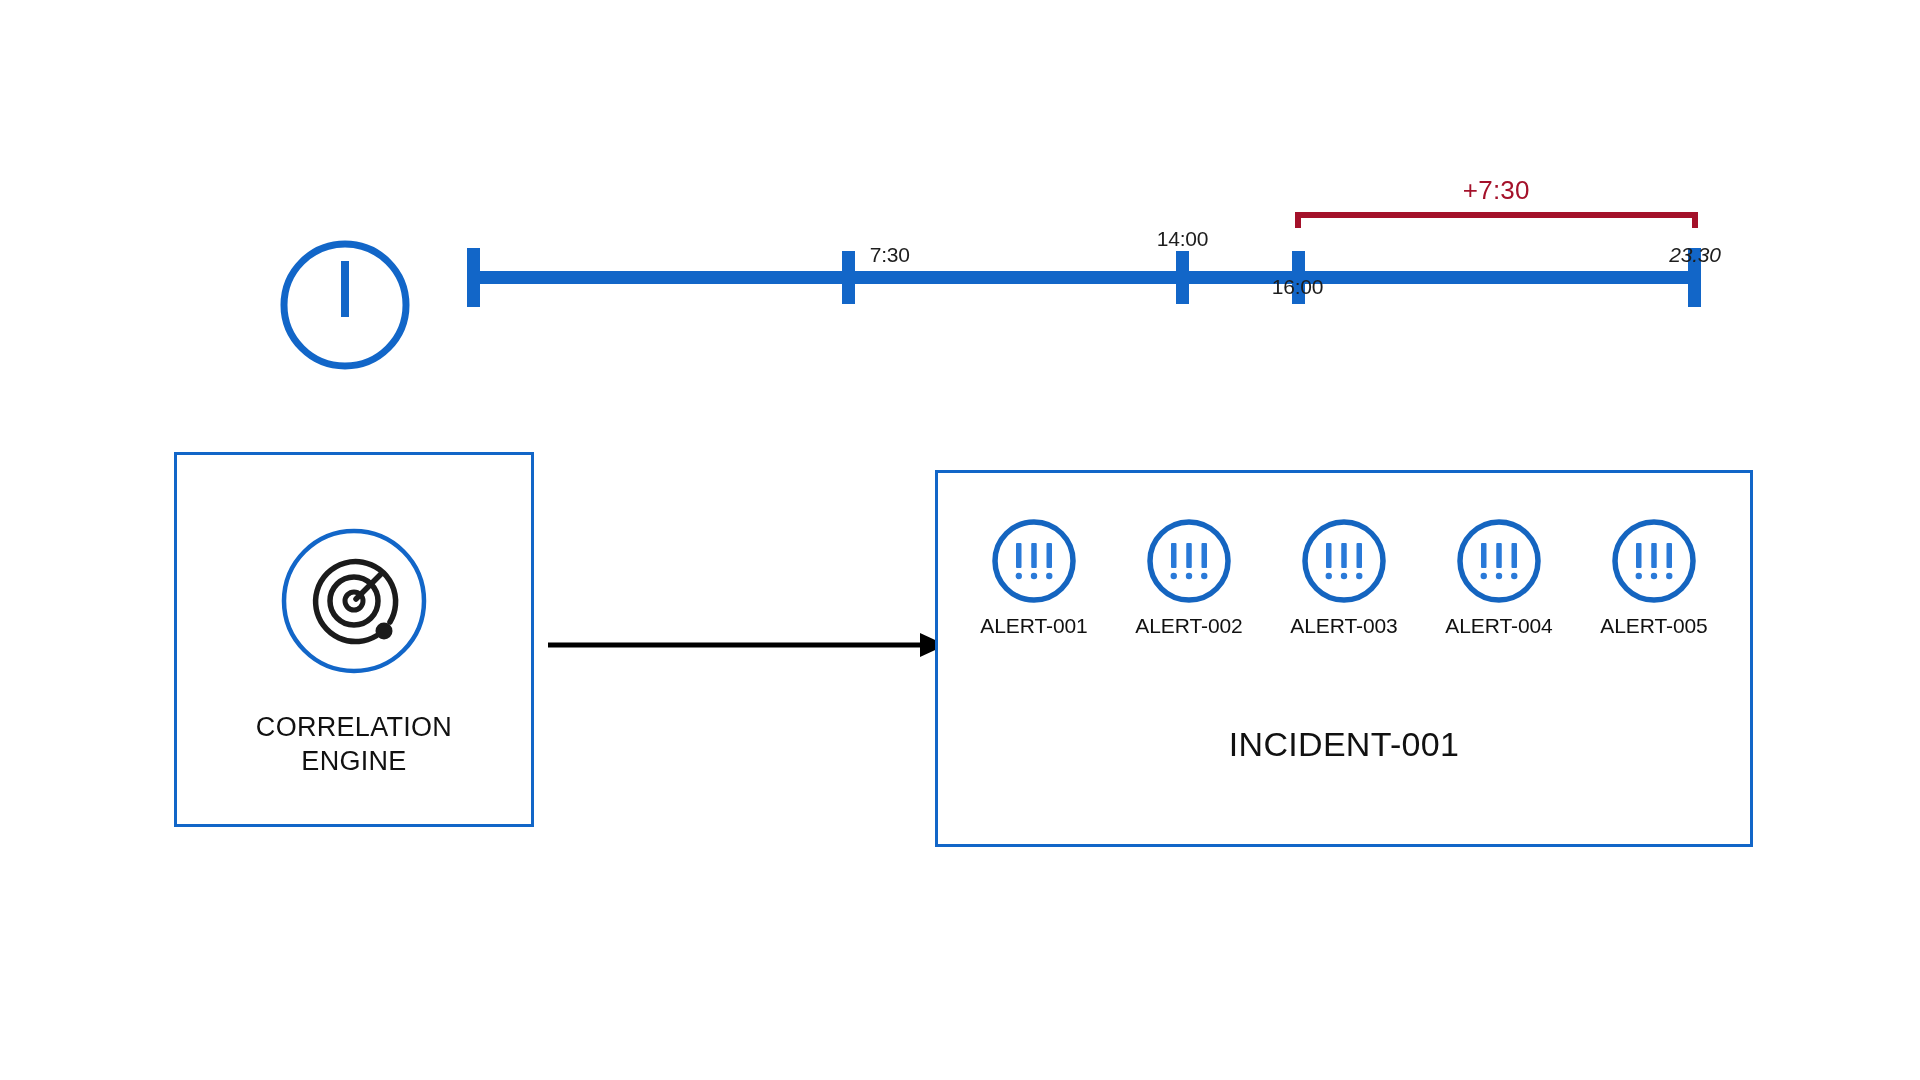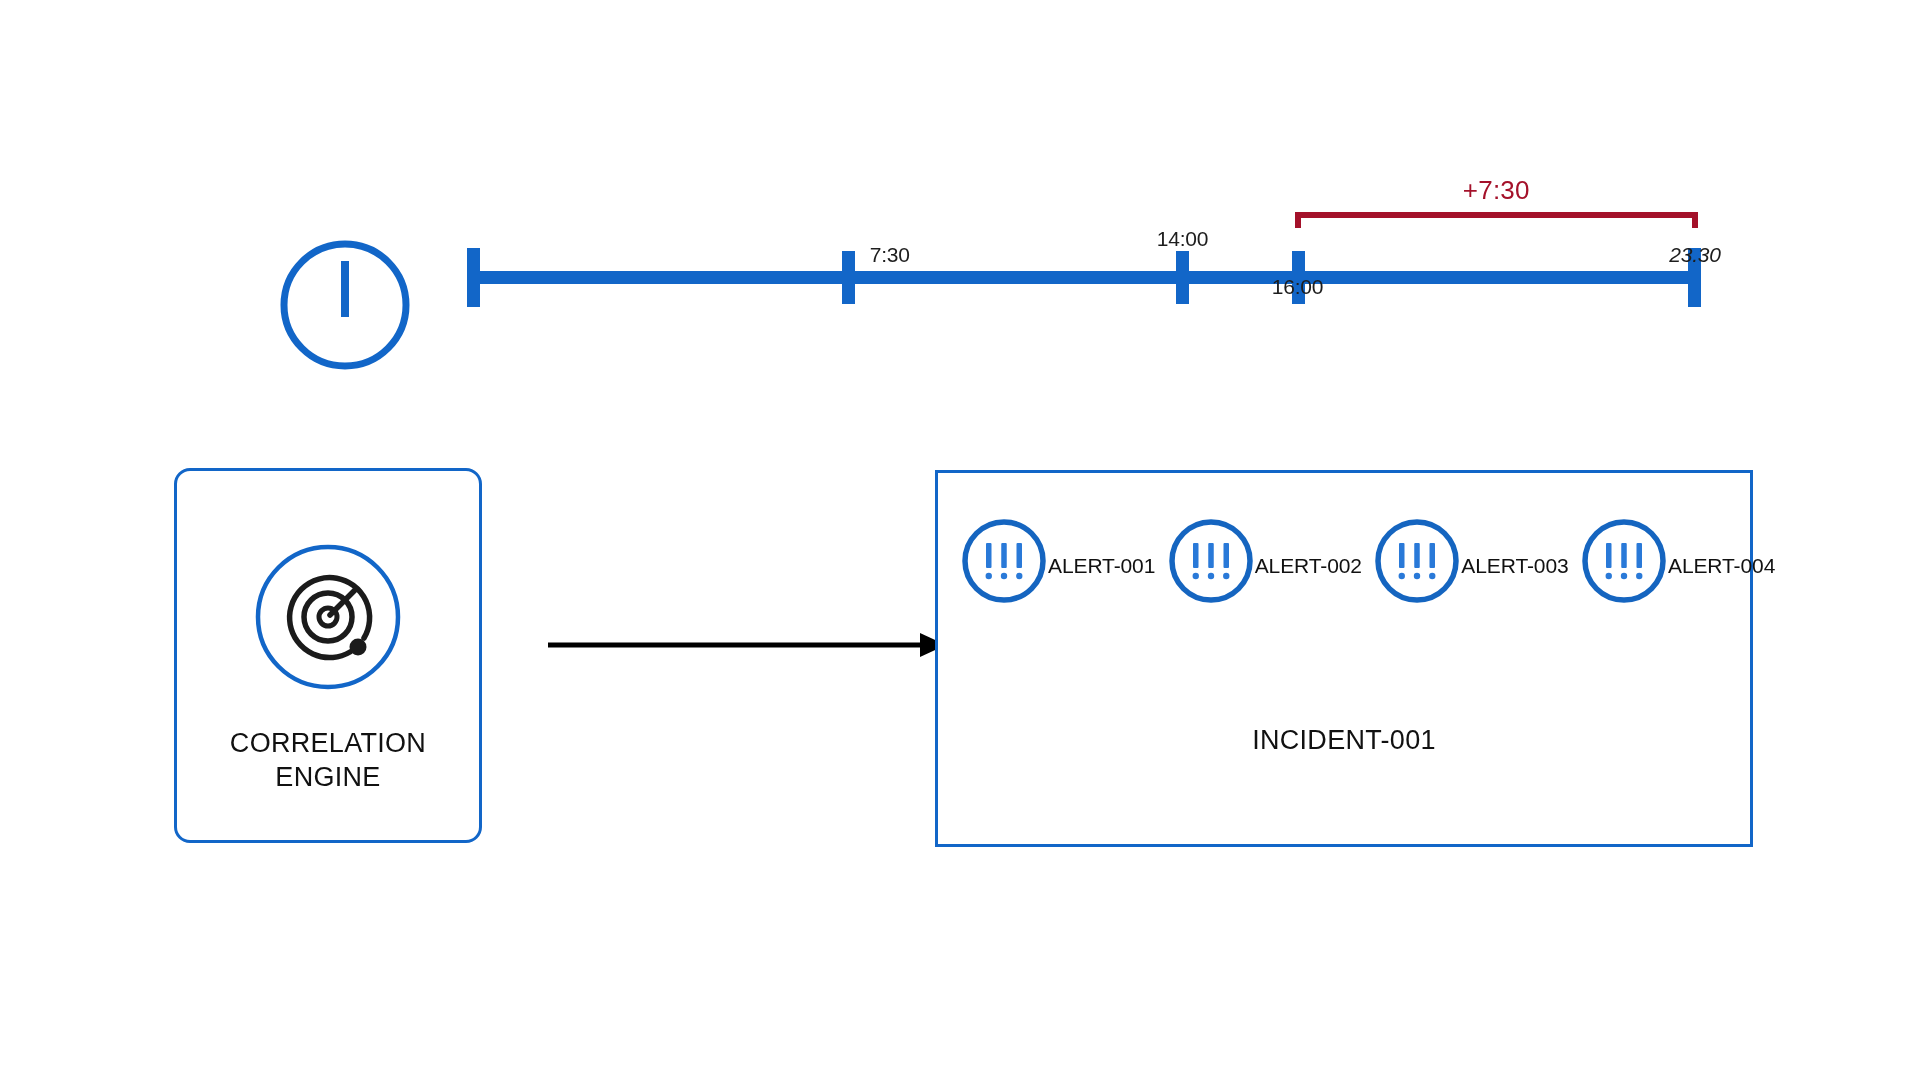--- a/index.html
+++ b/index.html
@@ -62,24 +62,23 @@
 
   
   .panel {
     position: absolute;
     box-sizing: border-box;
     border: 3px solid #1266C8;
     background: #ffffff;
   }
   #correlation-panel {
     left: 174px;
-    top: 468px;
-    width: 308px;
+    top: 452px;
+    width: 360px;
     height: 375px;
-    border-radius: 16px;
   }
   #incident-panel {
     left: 935px;
     top: 470px;
     width: 818px;
     height: 377px;
   }
 
   .ce-icon-ring {
     position: absolute;
@@ -116,40 +115,41 @@
     left: 22px;
     right: 22px;
     top: 44px;
     display: flex;
     justify-content: space-between;
     align-items: flex-start;
   }
   .alert-item {
     width: 148px;
     display: flex;
+    flex-direction: column;
     align-items: center;
   }
   .alert-icon {
     width: 88px;
     height: 88px;
   }
   .alert-caption {
     margin-top: 9px;
     font-size: 21px;
     color: #111111;
     white-space: nowrap;
     letter-spacing: -0.1px;
   }
   .incident-label {
     position: absolute;
     left: 0;
     right: 0;
     top: 252px;
     text-align: center;
-    font-size: 27px;
+    font-size: 34px;
     color: #111111;
     letter-spacing: 0.3px;
   }
 </style>
 </head>
 <body>
 
 <div id="canvas">
 
   <div class="clock-icon">
@@ -274,19 +274,33 @@
             <rect x="41.25" y="26" width="5.5" height="25" rx="1" fill="#2979D8"></rect>
             <rect x="56.5" y="26" width="5.5" height="25" rx="1" fill="#2979D8"></rect>
             <circle cx="28.75" cy="59" r="3.2" fill="#2979D8"></circle>
             <circle cx="44" cy="59" r="3.2" fill="#2979D8"></circle>
             <circle cx="59.25" cy="59" r="3.2" fill="#2979D8"></circle>
           </svg>
         </div>
         <div class="alert-caption">ALERT-004</div>
       </div>
 
+      <div class="alert-item">
+        <div class="alert-icon">
+          <svg viewBox="0 0 88 88" width="88" height="88" aria-hidden="true">
+            <circle cx="44" cy="44" r="39" fill="#ffffff" stroke="#1565C0" stroke-width="5.5"></circle>
+            <rect x="26" y="26" width="5.5" height="25" rx="1" fill="#2979D8"></rect>
+            <rect x="41.25" y="26" width="5.5" height="25" rx="1" fill="#2979D8"></rect>
+            <rect x="56.5" y="26" width="5.5" height="25" rx="1" fill="#2979D8"></rect>
+            <circle cx="28.75" cy="59" r="3.2" fill="#2979D8"></circle>
+            <circle cx="44" cy="59" r="3.2" fill="#2979D8"></circle>
+            <circle cx="59.25" cy="59" r="3.2" fill="#2979D8"></circle>
+          </svg>
+        </div>
+        <div class="alert-caption">ALERT-005</div>
+      </div>
 
     </div>
 
     <div class="incident-label">INCIDENT-001</div>
   </div>
 
 </div>
 
 </body></html>

